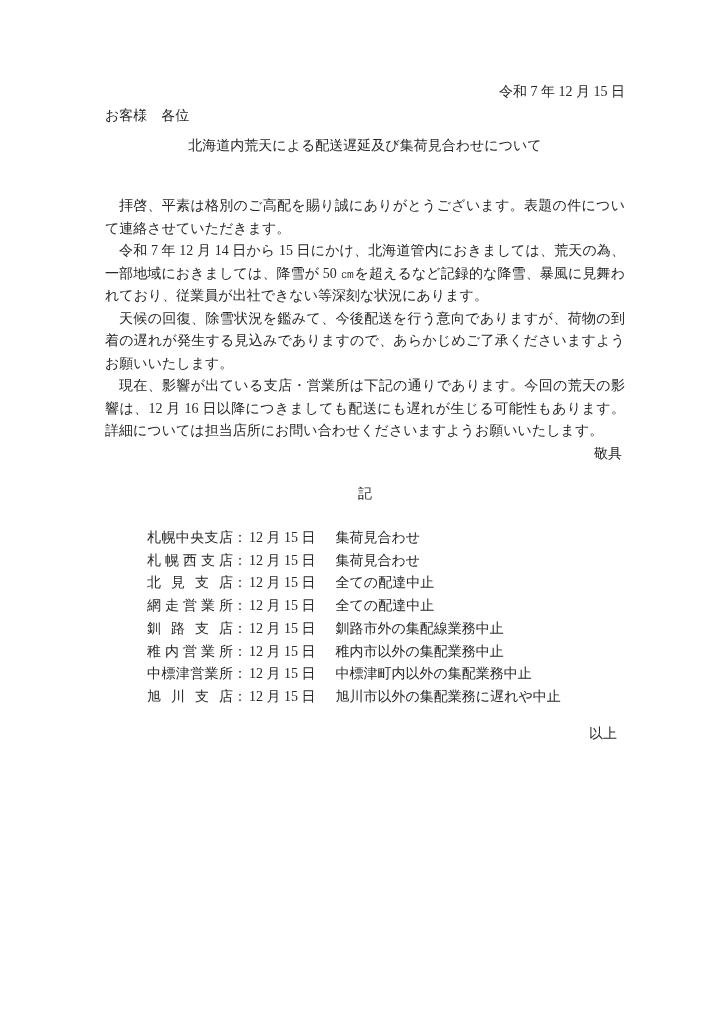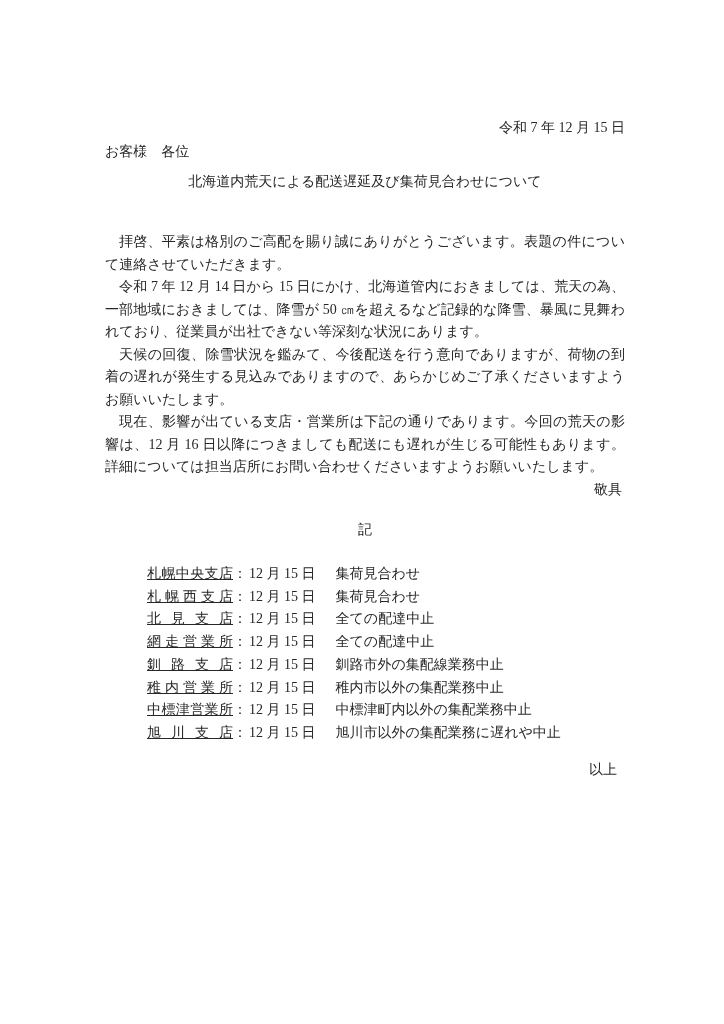--- a/index.html
+++ b/index.html
@@ -6,21 +6,21 @@
     margin: 0;
     padding: 0;
     background: #ffffff;
   }
   .page {
     position: relative;
     width: 724px;
     height: 1024px;
     background: #ffffff;
     box-sizing: border-box;
-    padding: 116px 99px 0 105px;
+    padding: 80px 99px 0 105px;
     font-family: "Liberation Serif", "DejaVu Serif", serif;
     font-size: 14px;
     color: #272727;
     overflow: hidden;
   }
   .line { line-height: 24px; }
   .right  { text-align: right; }
   .center { text-align: center; }
   .closing { margin-right: 3px; }
   .end-marker { margin-right: 8px; }
@@ -43,21 +43,20 @@
   .branch-row {
     line-height: 22.7px;
     white-space: nowrap;
   }
   .branch-name {
     display: inline-block;
     width: 86px;
     text-align: justify;
     text-align-last: justify;
     vertical-align: bottom;
-    text-decoration: underline;
   }
   .branch-sep { display: inline-block; }
   .branch-date { display: inline-block; margin-left: 2px; }
   .branch-status { display: inline-block; margin-left: 20px; }
   .end-block { margin-top: 14px; line-height: 22px; }
 </style>
 </head>
 <body>
 
 <div class="page">

